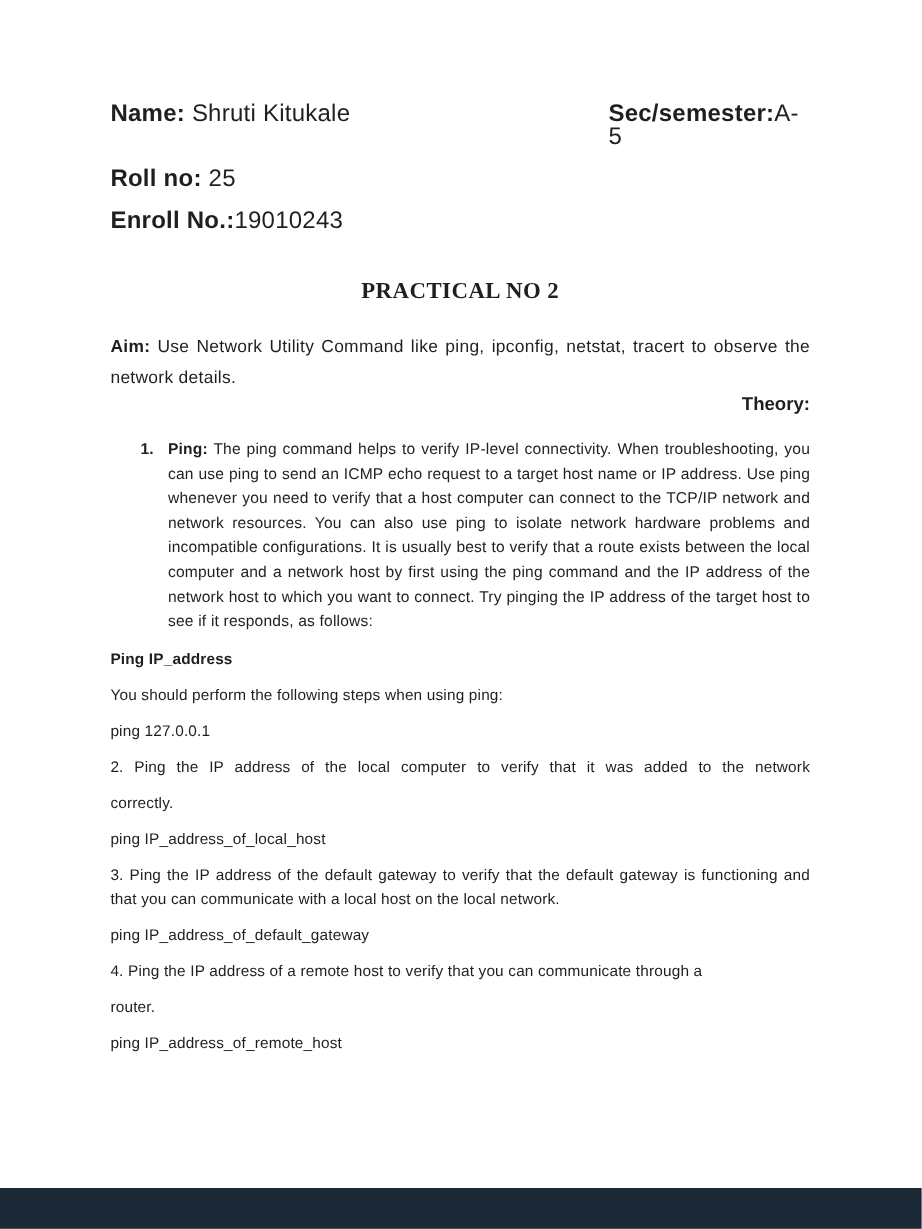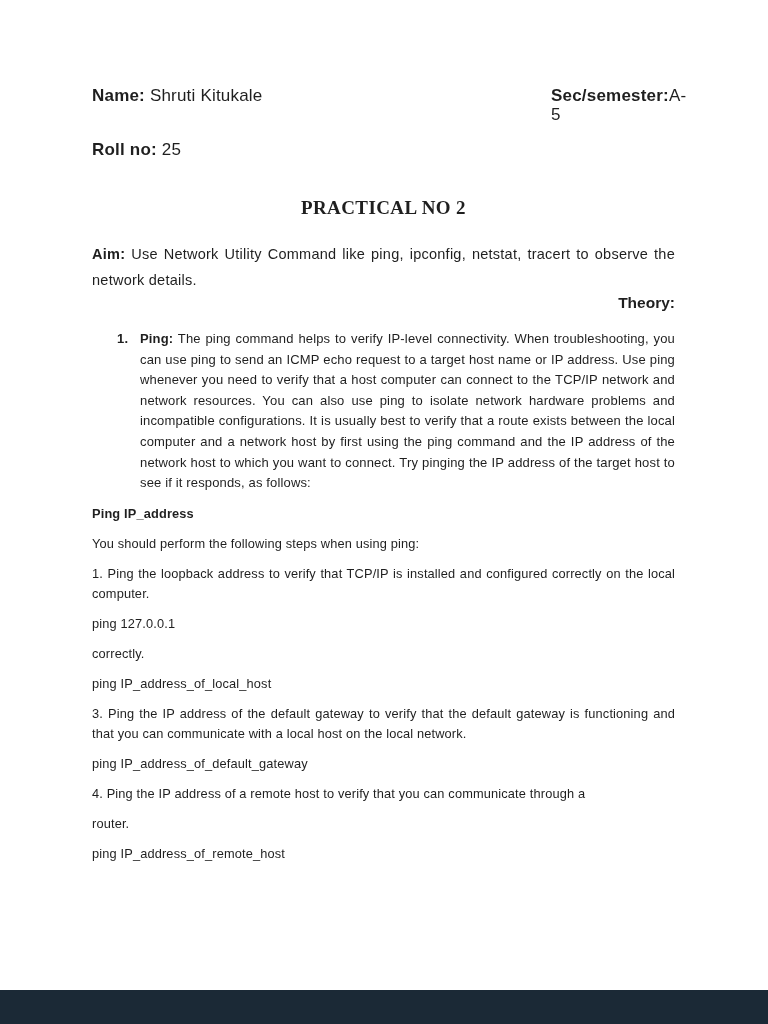--- a/index.html
+++ b/index.html
@@ -18,25 +18,24 @@
     position:relative;
     width:768px;height:1024px;
     background:#ffffff;
   }
   .content{
     padding:86px 93px 0 92px;
   }
   
   .hrow{
     display:flex;
-    font-size:17px;
+    font-size:20px;
     line-height:19px;
     margin-bottom:16px;
     letter-spacing:.2px;
-    gap:44px;
   }
   .hleft{flex:0 0 415px;}
   .b{font-weight:700;}
   
   .title{
     font-family:"Liberation Serif", serif;
     font-weight:700;
     font-size:19px;
     text-align:center;
     letter-spacing:.4px;
@@ -103,38 +102,43 @@
         <span class="b">Sec/semester:</span><span>A-5</span>
       </div>
     </div>
 
     <div class="hrow">
       <div>
         <span class="b">Roll no:</span><span> 25</span>
       </div>
     </div>
 
+    <div class="hrow">
+      <div class="hleft">
+        <span class="b">Enroll No.:</span><span>19010243</span>
+      </div>
+    </div>
 
     <h1 class="title">PRACTICAL NO 2</h1>
 
     <p class="aim">
       <span class="b">Aim:</span><span> Use Network Utility Command like ping, ipconfig, netstat, tracert to observe the network details.</span>
     </p>
 
     <h2 class="theory">Theory:</h2>
 
     <div class="list-item">
       <span class="list-num">1.</span>
       <span class="b">Ping:</span><span> The ping command helps to verify IP-level connectivity. When troubleshooting, you can use ping to send an ICMP echo request to a target host name or IP address. Use ping whenever you need to verify that a host computer can connect to the TCP/IP network and network resources. You can also use ping to isolate network hardware problems and incompatible configurations. It is usually best to verify that a route exists between the local computer and a network host by first using the ping command and the IP address of the network host to which you want to connect. Try pinging the IP address of the target host to see if it responds, as follows:</span>
     </div>
 
     <p class="para bold">Ping IP_address</p>
     <p class="para">You should perform the following steps when using ping:</p>
-    <p class="para just">1. Ping the loopback address to verify that TCP/IP is installed and configured correctly on the local computer.</p>
     <p class="para">ping 127.0.0.1</p>
+    <p class="para jl">2. Ping the IP address of the local computer to verify that it was added to the network</p>
     <p class="para">correctly.</p>
     <p class="para">ping IP_address_of_local_host</p>
     <p class="para just">3. Ping the IP address of the default gateway to verify that the default gateway is functioning and that you can communicate with a local host on the local network.</p>
     <p class="para">ping IP_address_of_default_gateway</p>
     <p class="para">4. Ping the IP address of a remote host to verify that you can communicate through a</p>
     <p class="para">router.</p>
     <p class="para">ping IP_address_of_remote_host</p>
 
   </div>
 

